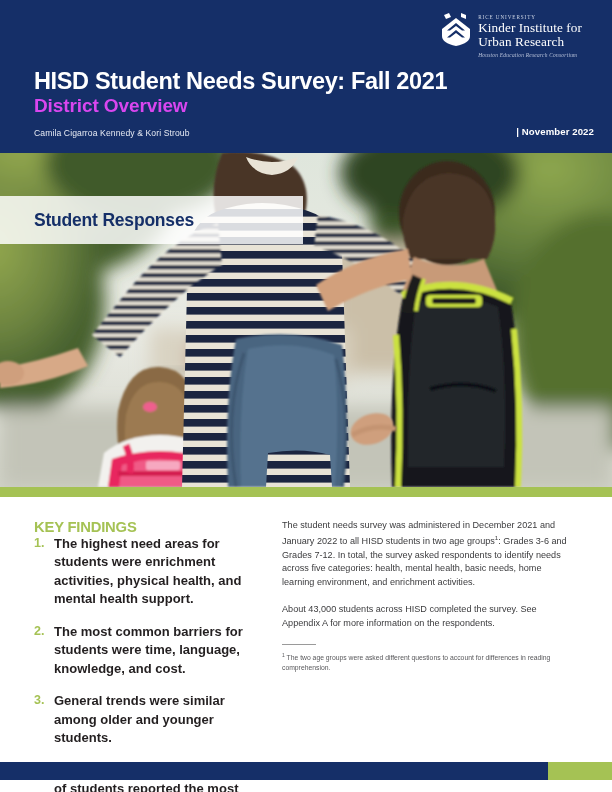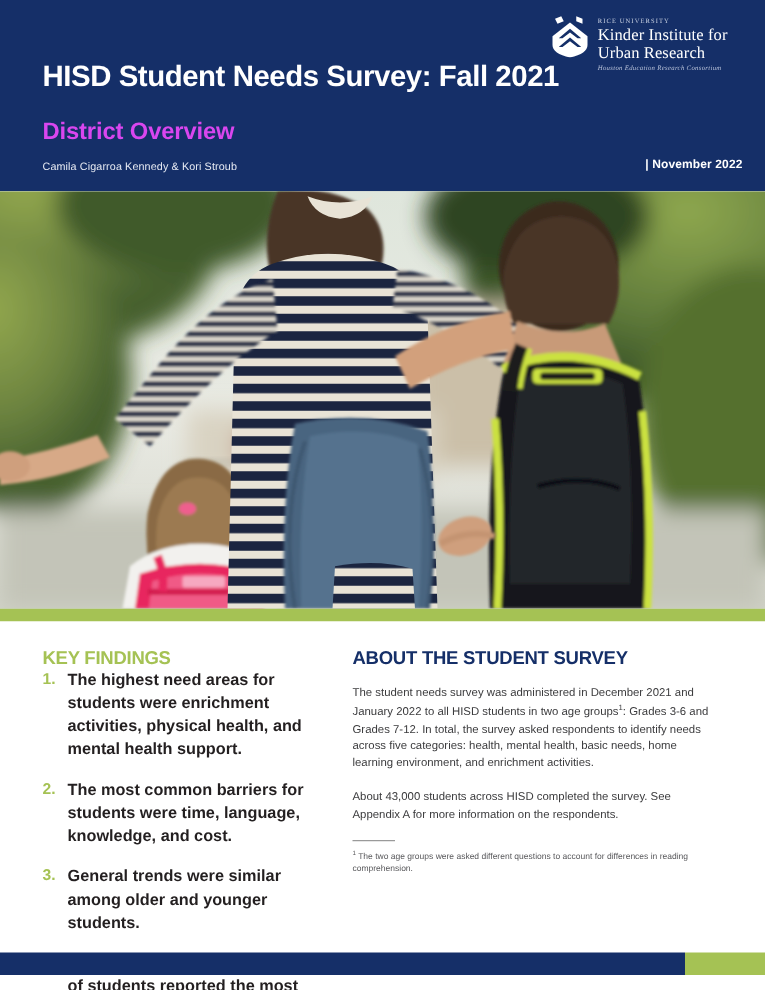--- a/index.html
+++ b/index.html
@@ -58,21 +58,21 @@
     font-family: "Liberation Serif", serif;
     font-size: 5.4px;
     letter-spacing: 0.25px;
     margin-top: 2.5px;
     font-style: italic;
   }
 
   .title-main {
     position: absolute;
     left: 34px;
-    top: 48px;
+    top: 68px;
     color: #ffffff;
     font-size: 23.5px;
     font-weight: bold;
     letter-spacing: -0.35px;
     white-space: nowrap;
   }
   .title-sub {
     position: absolute;
     left: 34px;
     top: 95px;
@@ -380,20 +380,23 @@
         <path d="M430 236 q36 -10 66 2" stroke="#0e1012" stroke-width="4" fill="none"></path>
       </g>
 
       <g filter="url(#blurMin)">
         <ellipse cx="372" cy="276" rx="22" ry="15" fill="#cf9f7d" transform="rotate(-18 372 276)"></ellipse>
         <path d="M352 282 q22 -12 44 -6" stroke="#c49472" stroke-width="5" fill="none"></path>
       </g>
 
     </svg>
 
+    <div class="banner">
+      <div class="banner-text">Student Responses</div>
+    </div>
   </div>
 
   <div class="green-rule"></div>
 
   <div class="content">
 
     <div class="col-left">
       <div class="h-green">KEY FINDINGS</div>
 
       <div class="finding">
@@ -408,21 +411,20 @@
         <div class="finding-num">3.</div>
         <div class="finding-text">General trends were similar among older and younger students.</div>
       </div>
       <div class="finding">
         <div class="finding-num">4.</div>
         <div class="finding-text">Historically underserved among of students reported the most need.</div>
       </div>
     </div>
 
     <div class="col-right">
-      <div class="h-navy">ABOUT THE STUDENT SURVEY</div>
 
       <div class="body-p"><span>The student needs survey was administered in December 2021 and January 2022 to all HISD students in two age groups</span><sup>1</sup><span>: Grades 3-6 and Grades 7-12. In total, the survey asked respondents to identify needs across five categories: health, mental health, basic needs, home learning environment, and enrichment activities.</span></div>
 
       <div class="body-p">About 43,000 students across HISD completed the survey. See Appendix A for more information on the respondents.</div>
 
       <div class="footnote-rule"></div>
       <div class="footnote"><sup>1</sup><span> The two age groups were asked different questions to account for differences in reading comprehension.</span></div>
     </div>
 
   </div>

